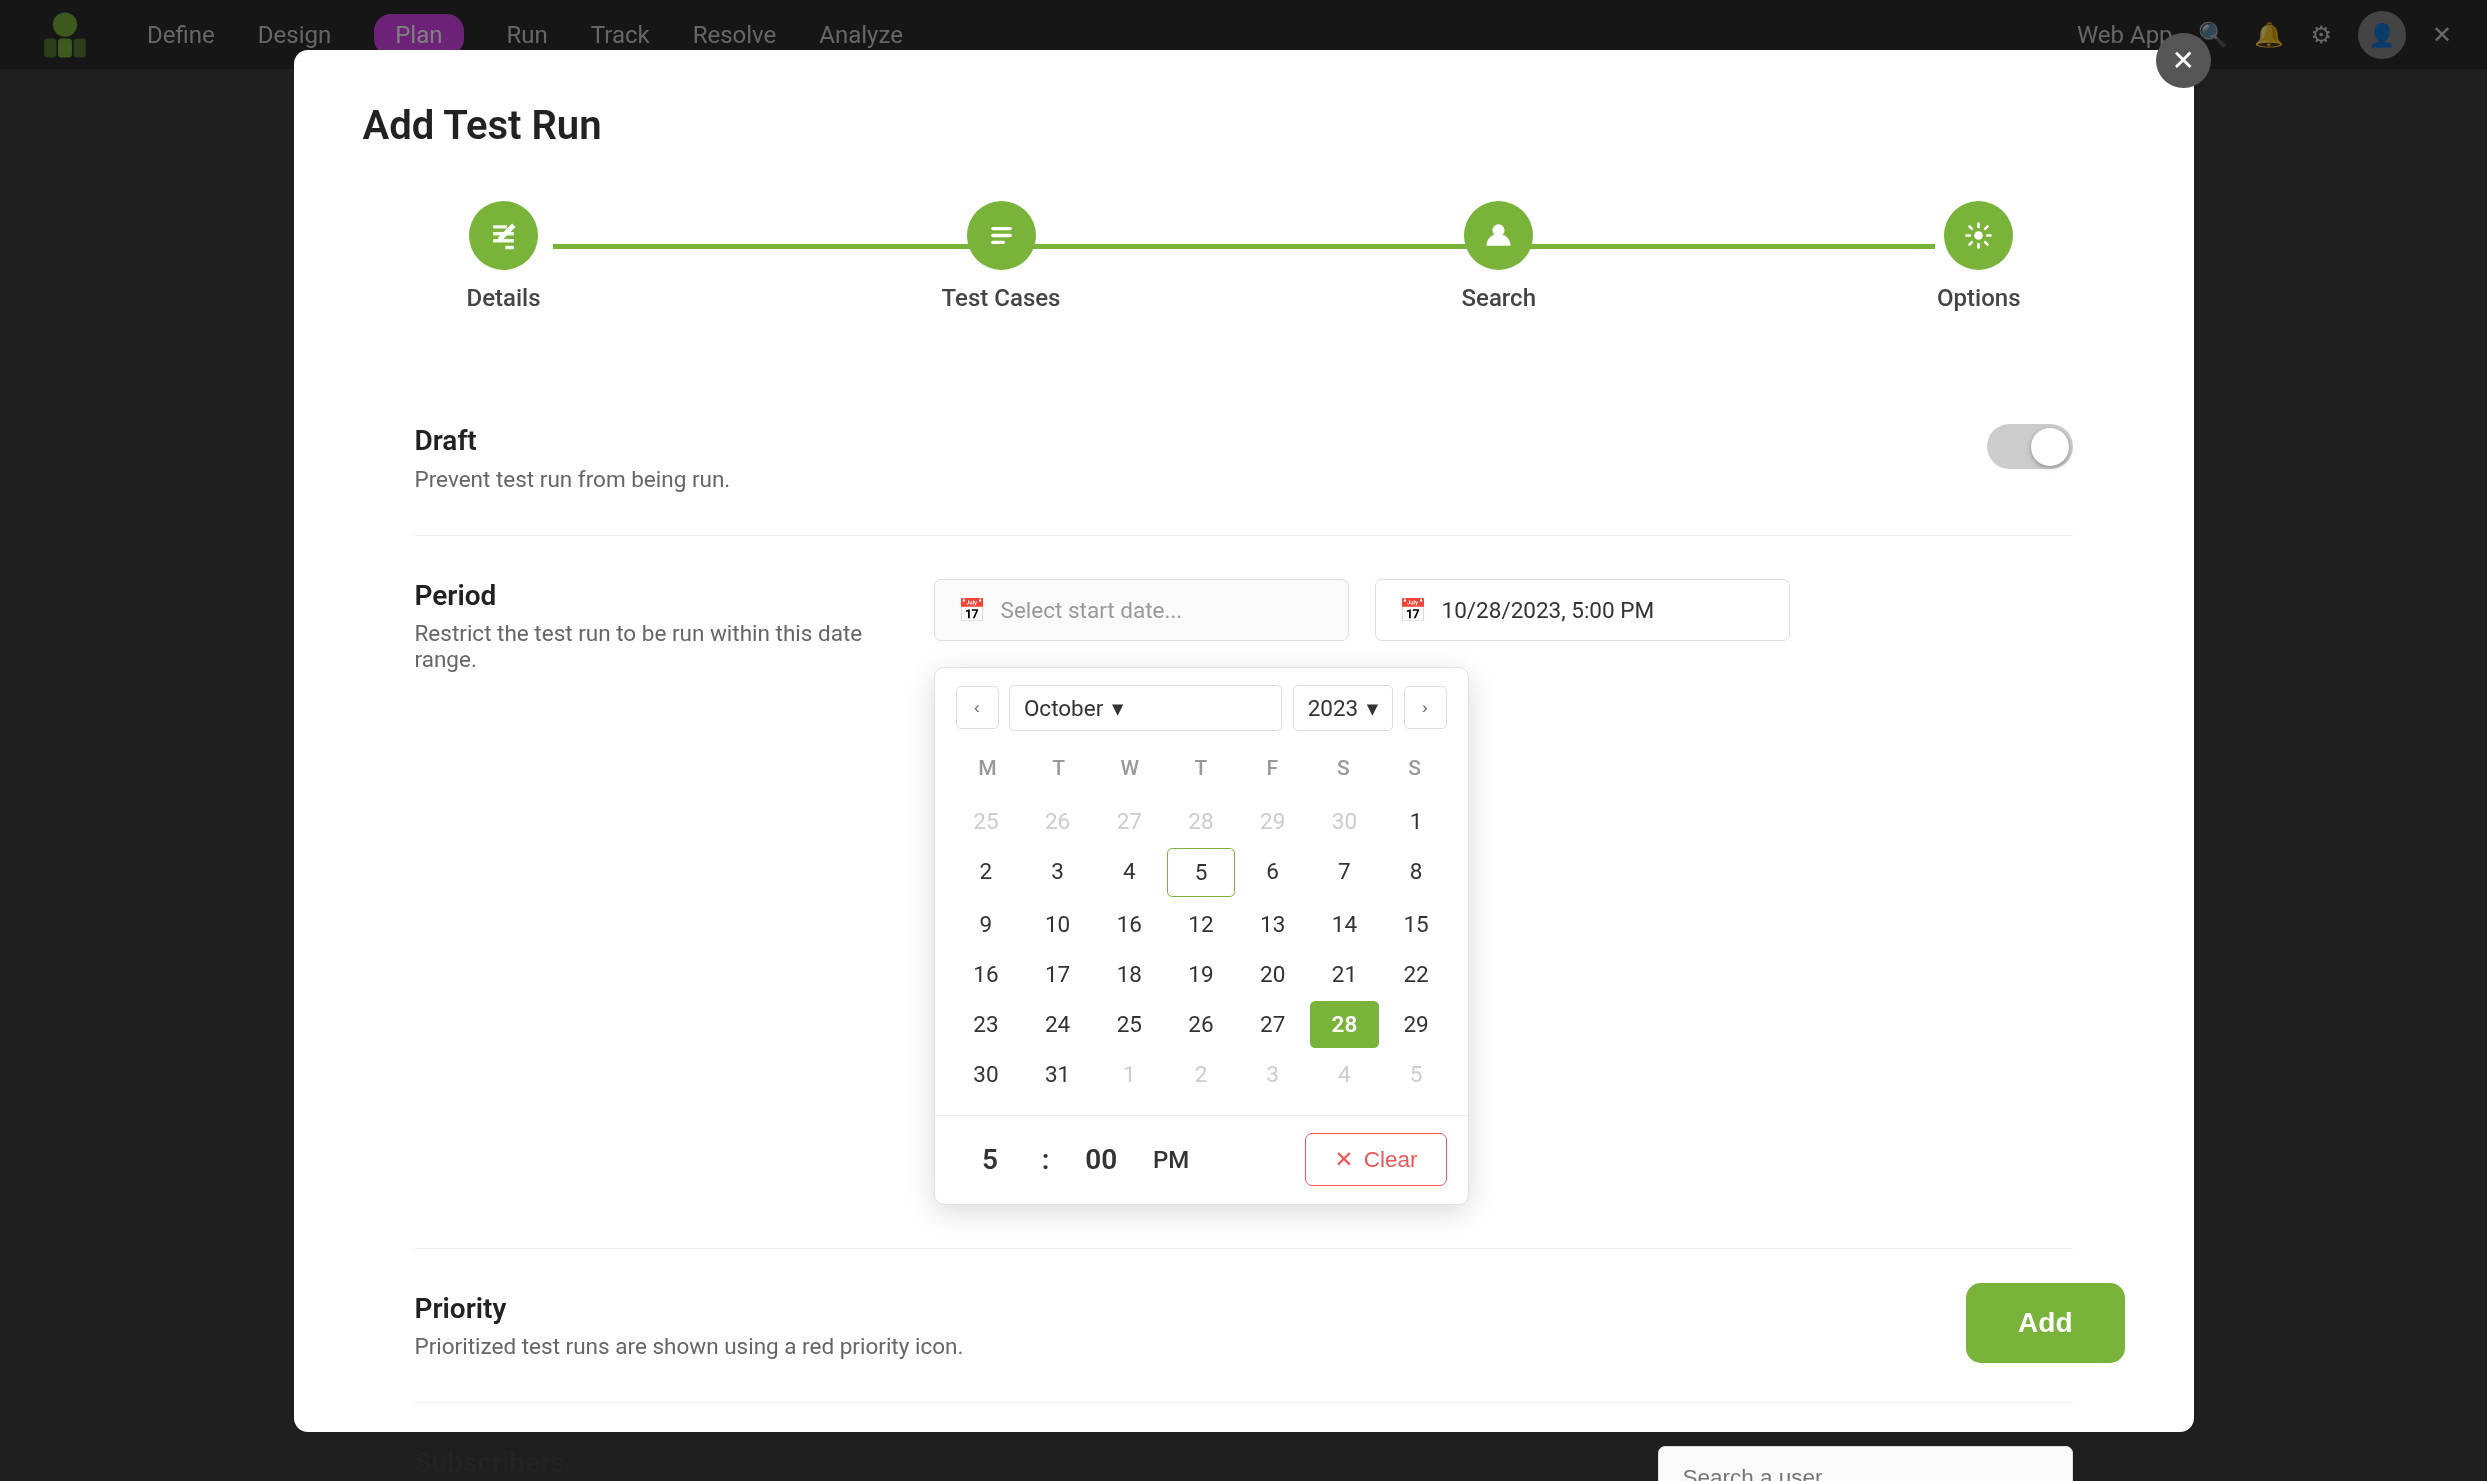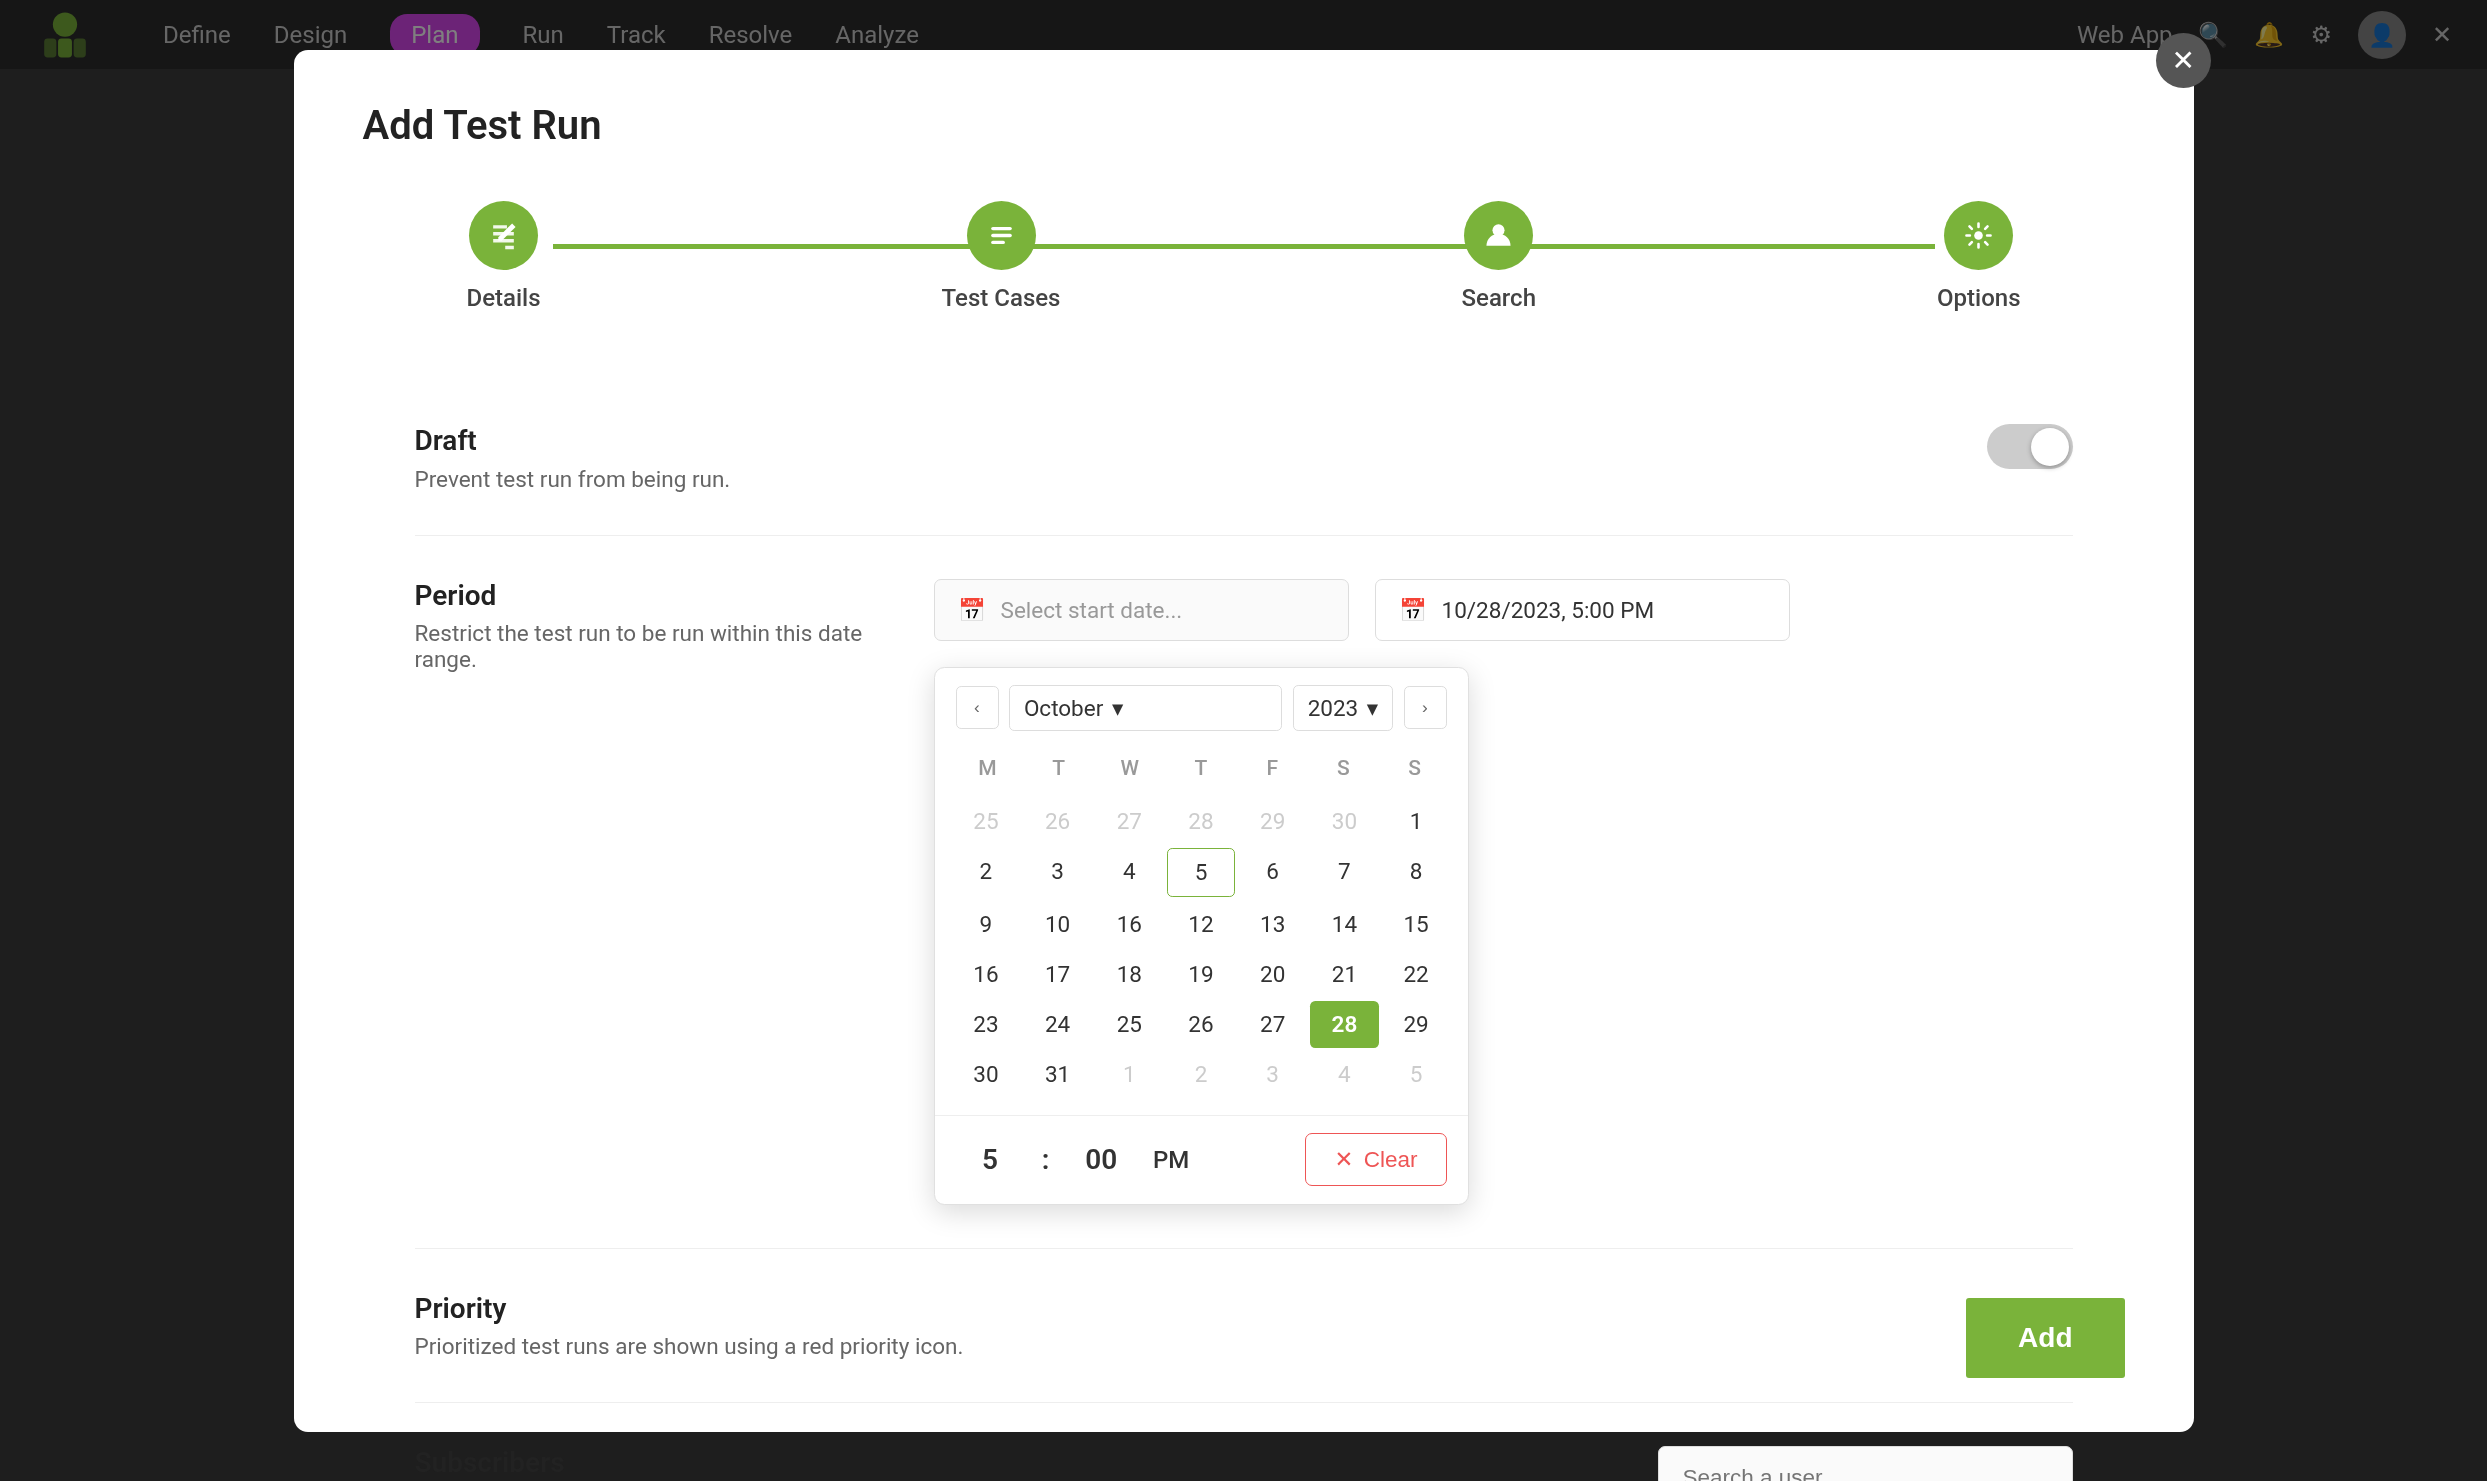--- a/index.html
+++ b/index.html
@@ -40,21 +40,20 @@
 
     .nav-logo svg {
       width: 52px;
       height: 52px;
     }
 
     .nav-items {
       display: flex;
       gap: 43px;
       align-items: center;
-      margin-left: 16px;
     }
 
     .nav-item {
       color: #ccc;
       font-size: 24px;
       cursor: pointer;
     }
 
     .nav-item.active {
       color: #fff;
@@ -383,26 +382,26 @@
       padding: 17.3px 24px;
       font-size: 22.5px;
       color: #999;
       width: 415px;
       background: #fafafa;
     }
 
     
     .add-btn {
       position: absolute;
-      bottom: 54px;
+      bottom: 69px;
       right: 69px;
       background: #7ab33a;
       color: #fff;
       border: none;
-      border-radius: 3px;
+      border-radius: 15px;
       padding: 24px 52px;
       font-size: 28px;
       font-weight: 600;
       cursor: pointer;
     }
 
     
     .modal-close {
       position: absolute;
       top: -17.3px;

